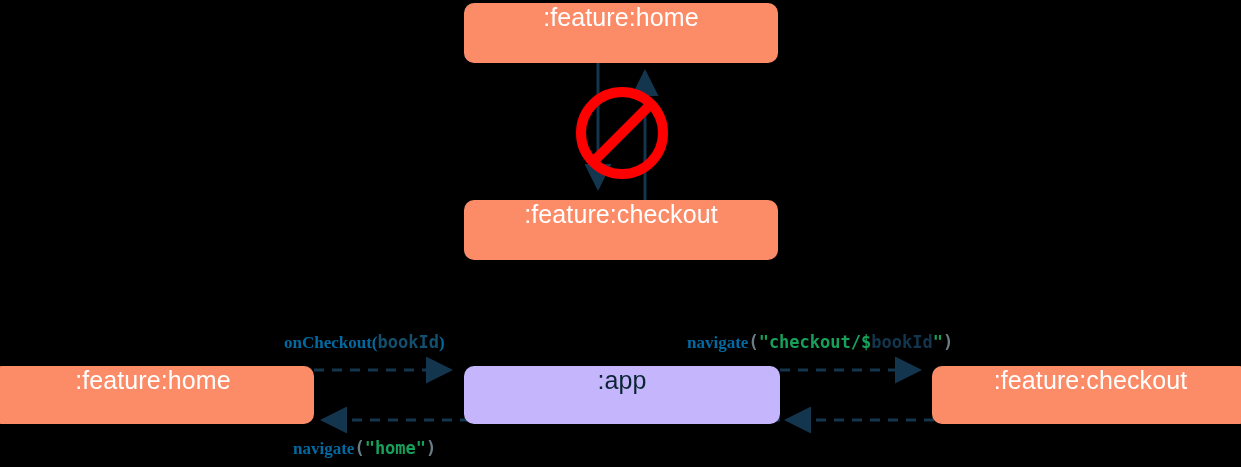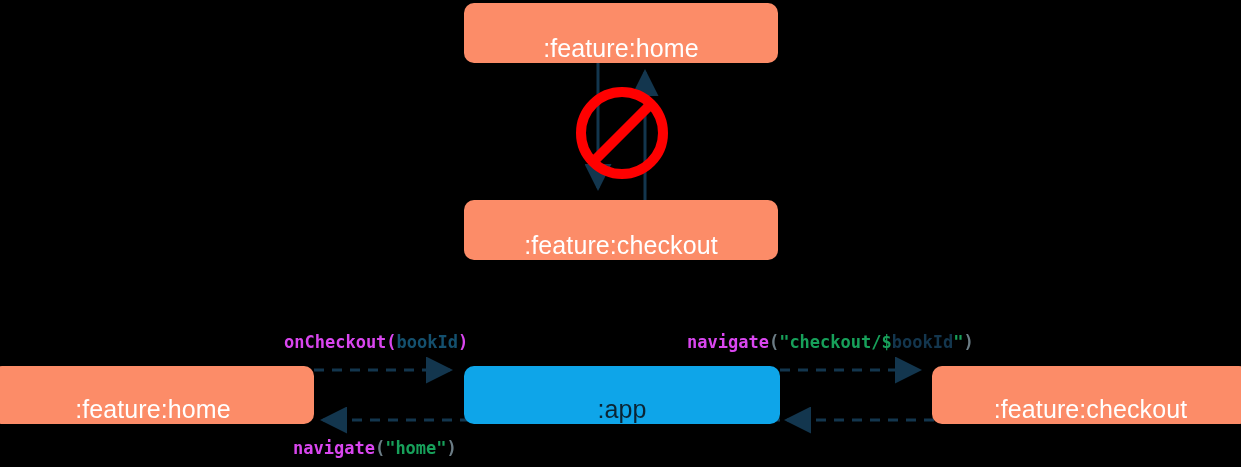--- a/index.html
+++ b/index.html
@@ -21,45 +21,45 @@
     position: absolute;
     left: 0;
     top: 0;
     width: 1241px;
     height: 467px;
     pointer-events: none;
   }
   .node {
     position: absolute;
     display: flex;
-    align-items: flex-end;
+    align-items: flex-start;
     justify-content: center;
     border-radius: 10px;
     box-sizing: border-box;
     font-size: 25px;
     letter-spacing: 0.1px;
     white-space: nowrap;
   }
   .node-module {
     background: #FC8C68;
     color: #FFFFFF;
   }
   .node-app {
-    background: #0ea5e9;
+    background: #c4b5fd;
     color: #0B2433;
   }
   .edge-label {
     position: absolute;
     font-family: "DejaVu Sans Mono", "Liberation Mono", monospace;
     font-size: 17px;
     font-weight: bold;
     white-space: nowrap;
     letter-spacing: 0px;
   }
-  .tok-fn    { color: #d946ef; }
+  .tok-fn    { color: #0369a1; font-family: Liberation Serif, serif; }
   .tok-ident { color: #14506E; }
   .tok-paren { color: #6B7C85; }
   .tok-str   { color: #17A05A; }
   .tok-var   { color: #13364E; }
   .no-entry {
     position: absolute;
   }
 </style>
 </head>
 <body>

